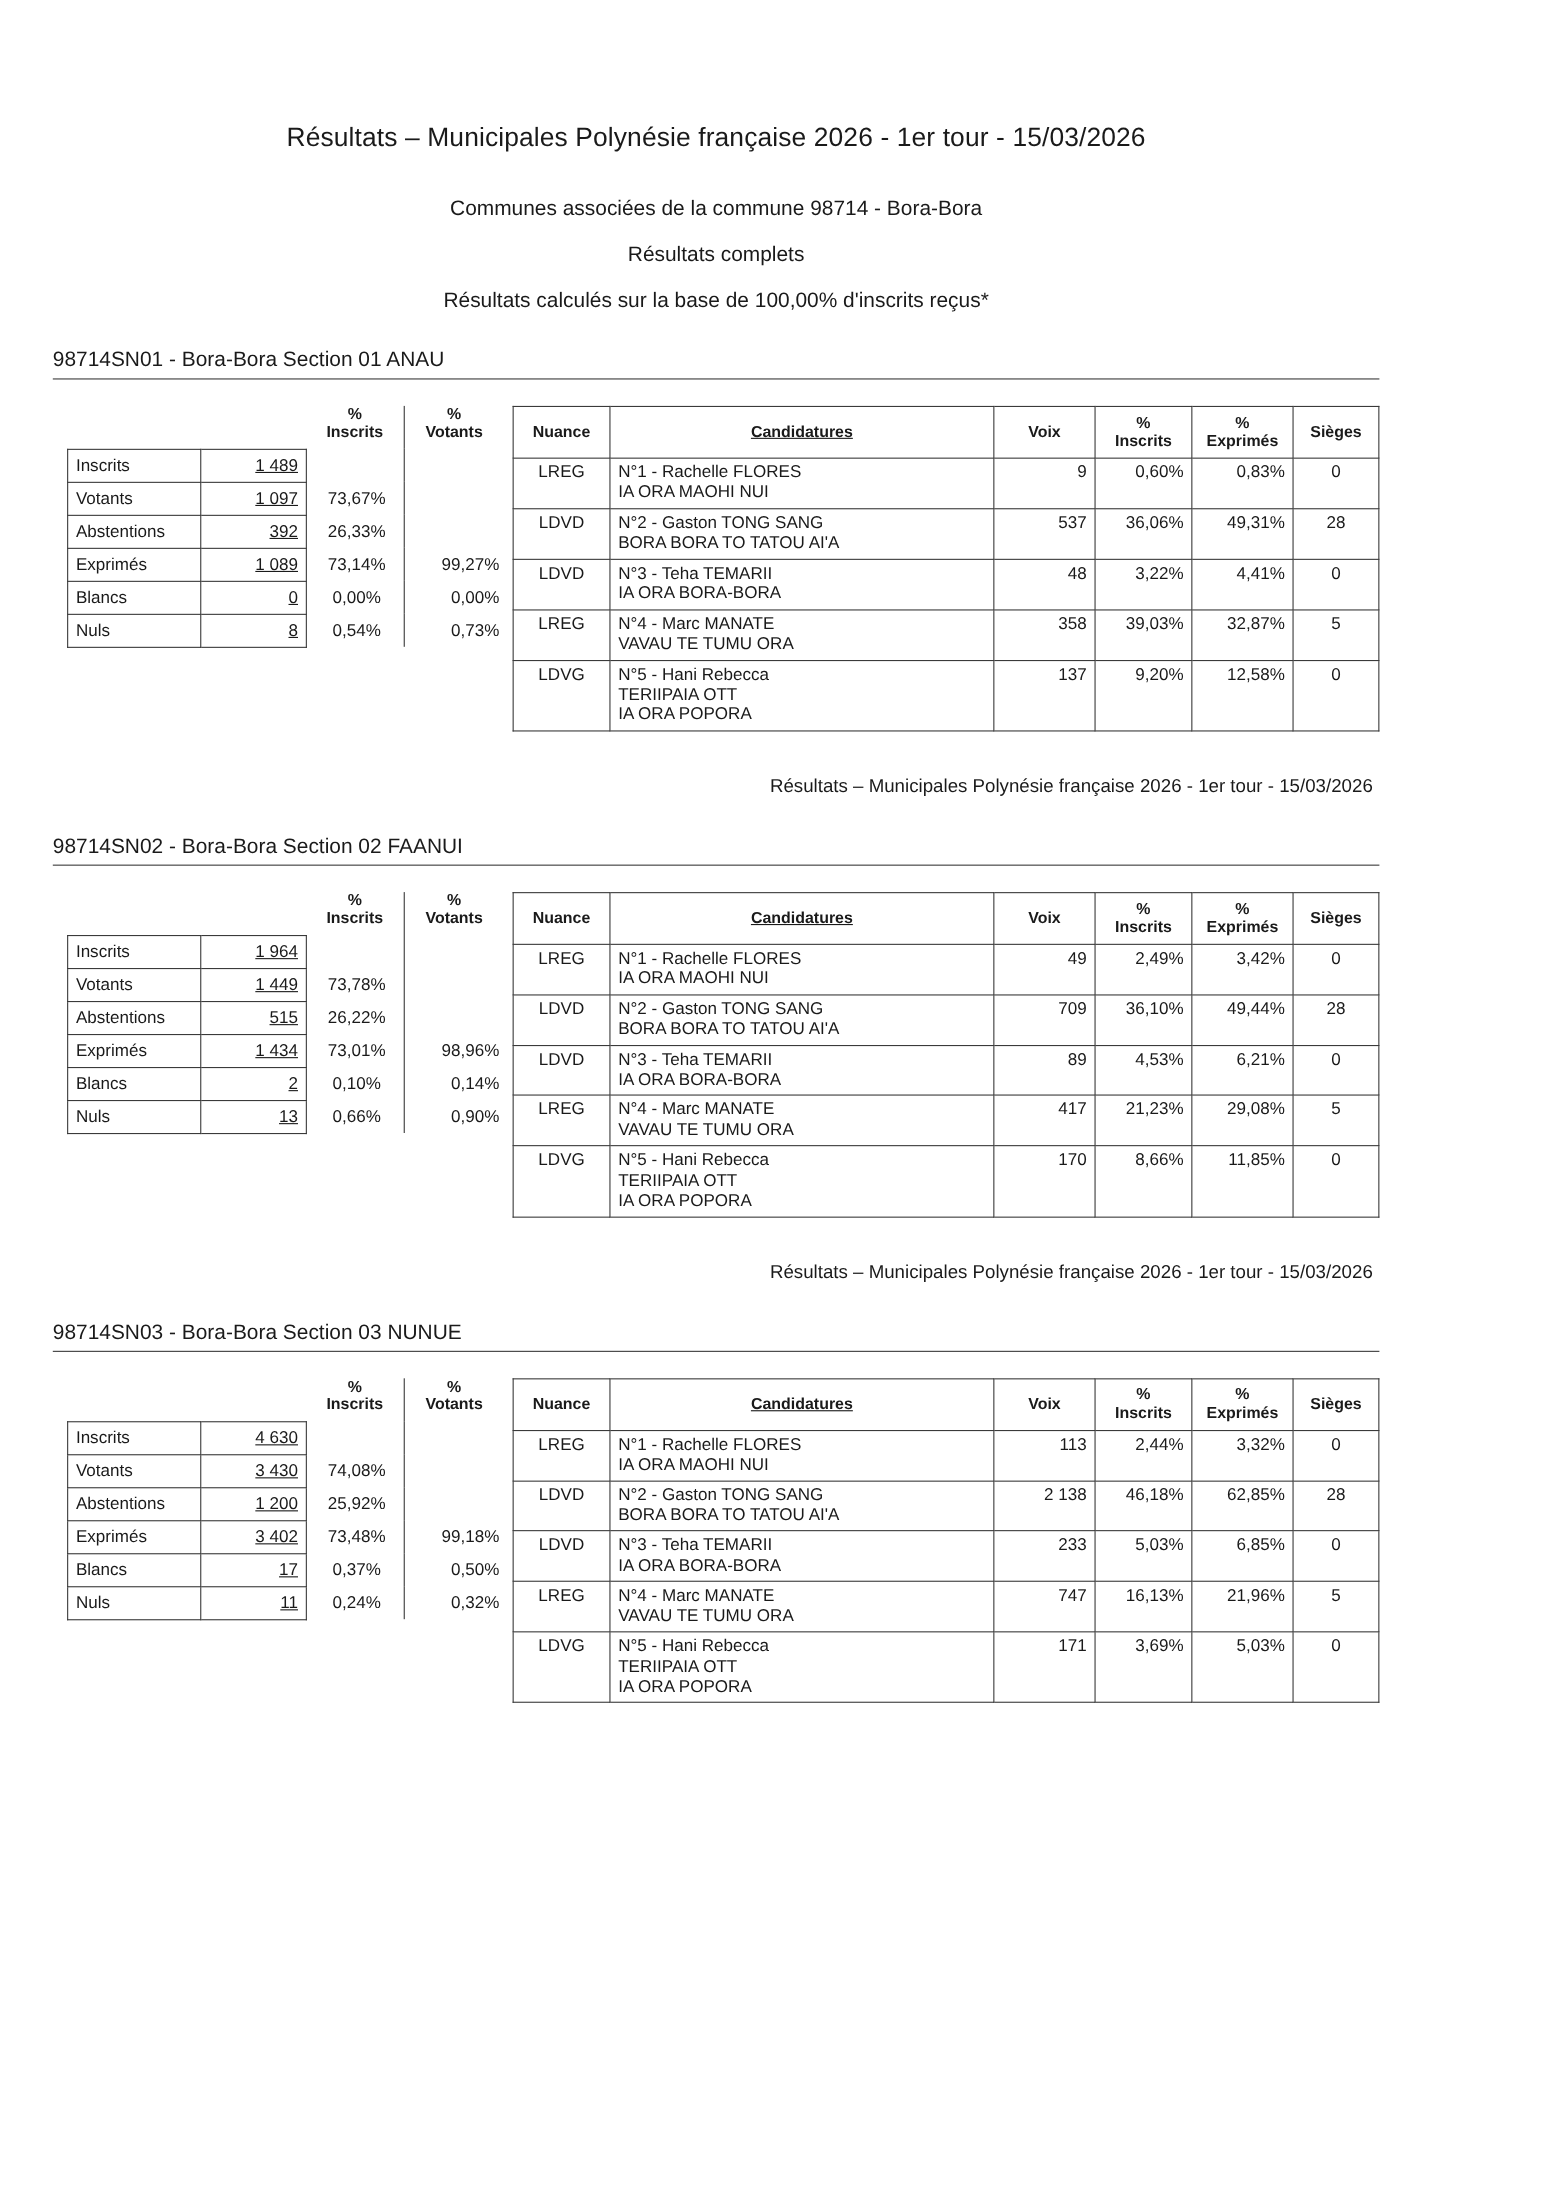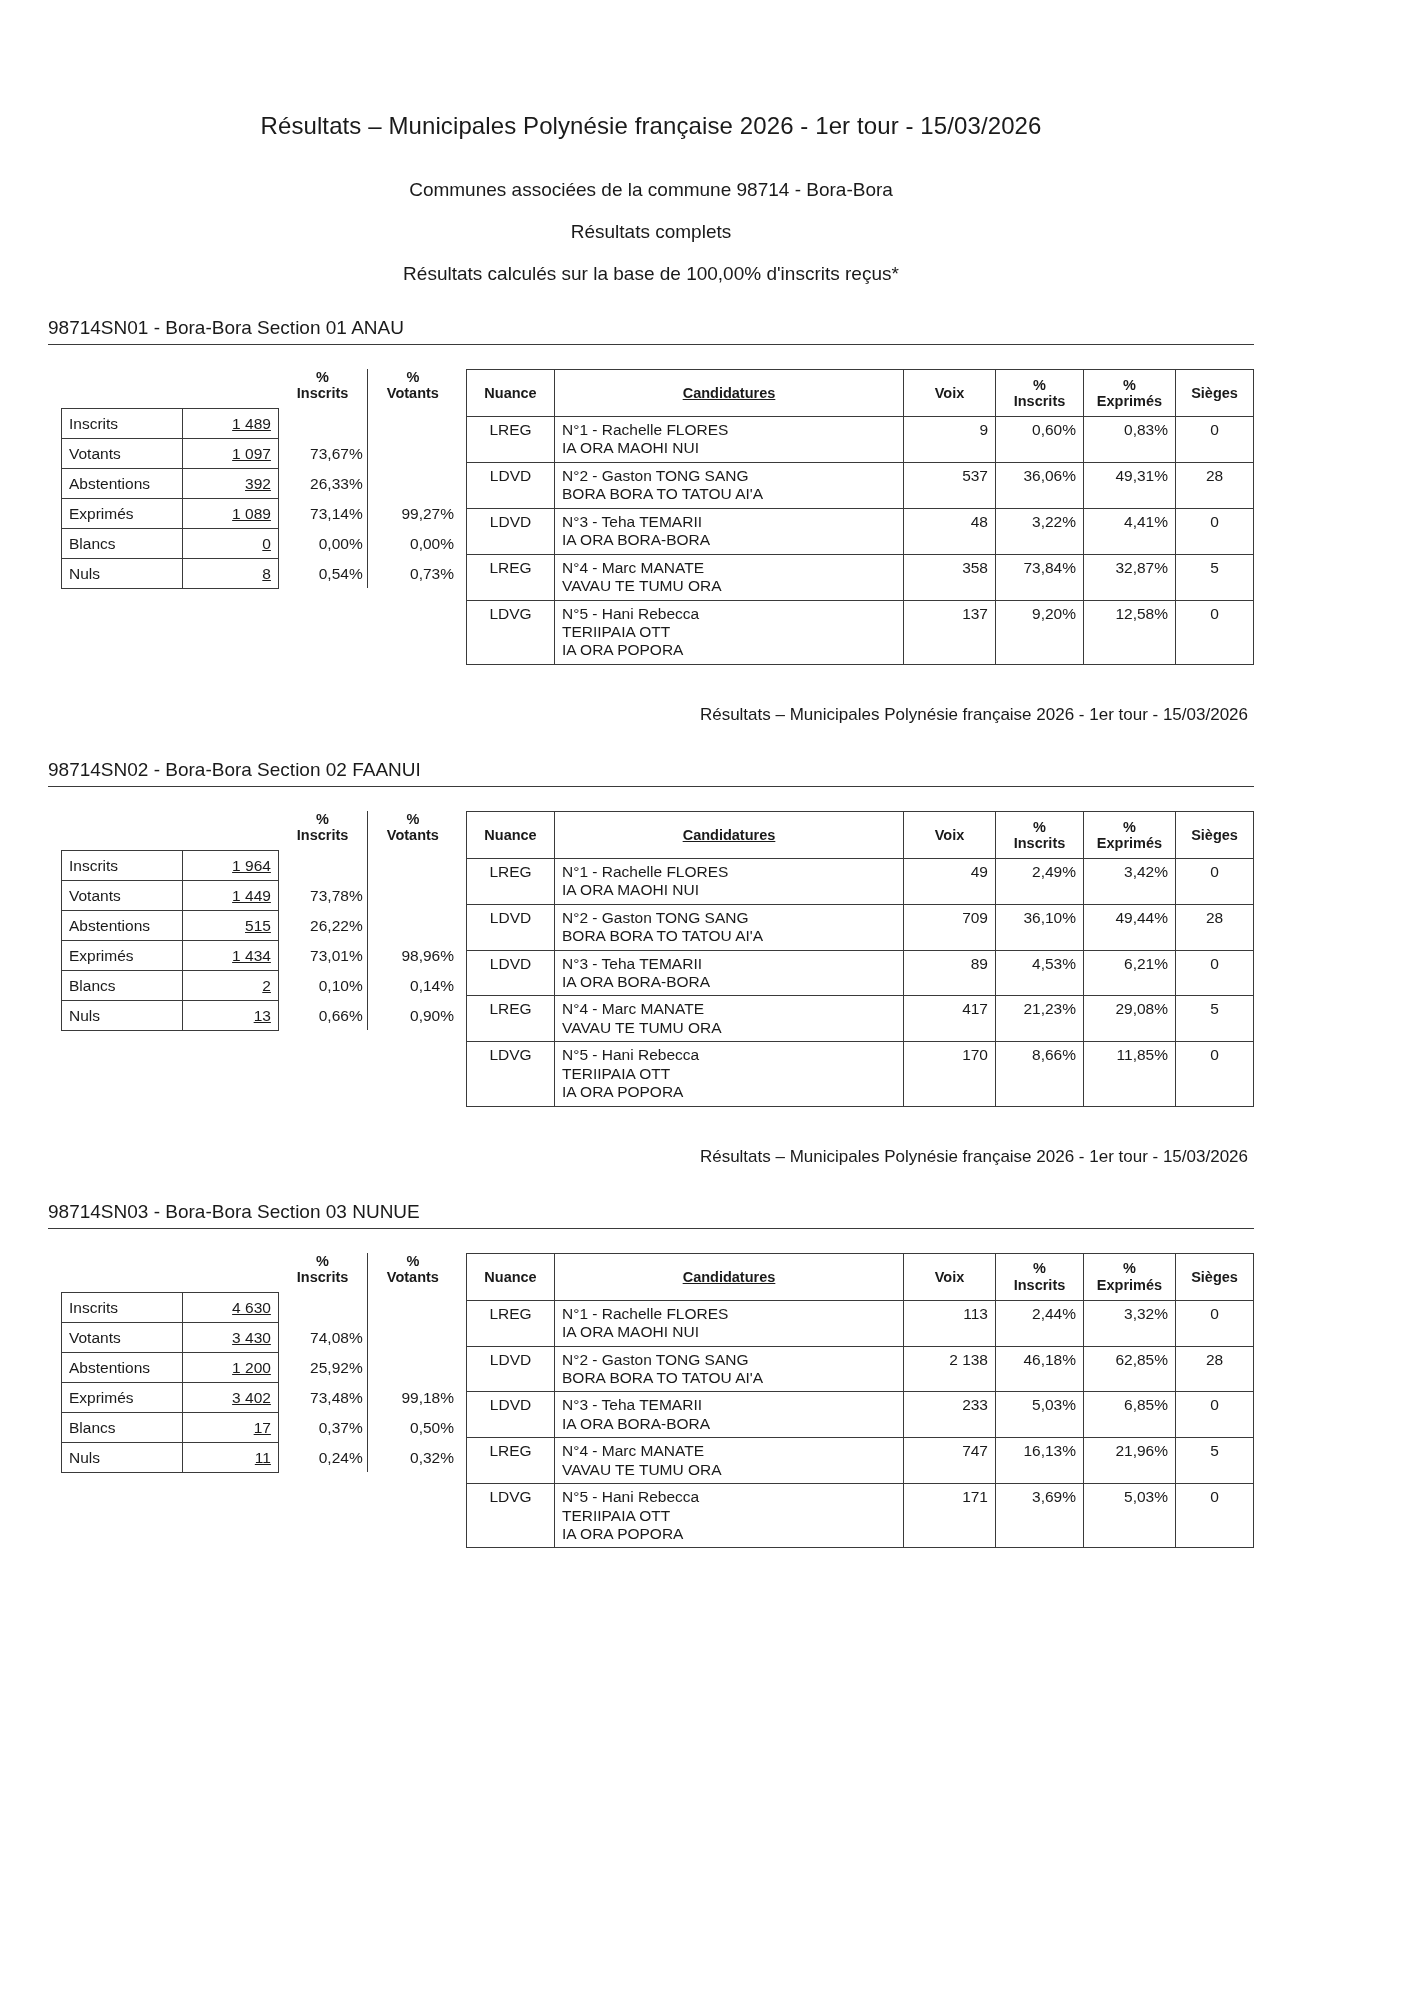--- a/index.html
+++ b/index.html
@@ -97,21 +97,21 @@
     text-align: left;
   }
   .stats tbody td.num {
     border: 1.2px solid #3a3a3a;
     border-left: none;
     text-align: right;
     text-decoration: underline;
   }
   .stats tbody td.pi {
     border: none;
-    text-align: right;
+    text-align: center;
     padding-right: 4px;
   }
   .stats tbody td.pv {
     border: none;
     border-left: 1.6px solid #3a3a3a;
     text-align: right;
     padding-right: 4px;
   }
   .stats tbody tr:first-child td.pv { border-left: 1.6px solid #3a3a3a; }
 
@@ -267,21 +267,21 @@
                   <td class="t-num">48</td>
                   <td class="t-num">3,22%</td>
                   <td class="t-num">4,41%</td>
                   <td class="t-ctr">0</td>
                 </tr>
                 <tr>
                   <td class="t-nuance">LREG</td>
                   <td class="t-cand">N°4 - Marc MANATE
 VAVAU TE TUMU ORA</td>
                   <td class="t-num">358</td>
-                  <td class="t-num">73,84%</td>
+                  <td class="t-num">39,03%</td>
                   <td class="t-num">32,87%</td>
                   <td class="t-ctr">5</td>
                 </tr>
                 <tr>
                   <td class="t-nuance">LDVG</td>
                   <td class="t-cand">N°5 - Hani Rebecca
 TERIIPAIA OTT
 IA ORA POPORA</td>
                   <td class="t-num">137</td>
                   <td class="t-num">9,20%</td>

